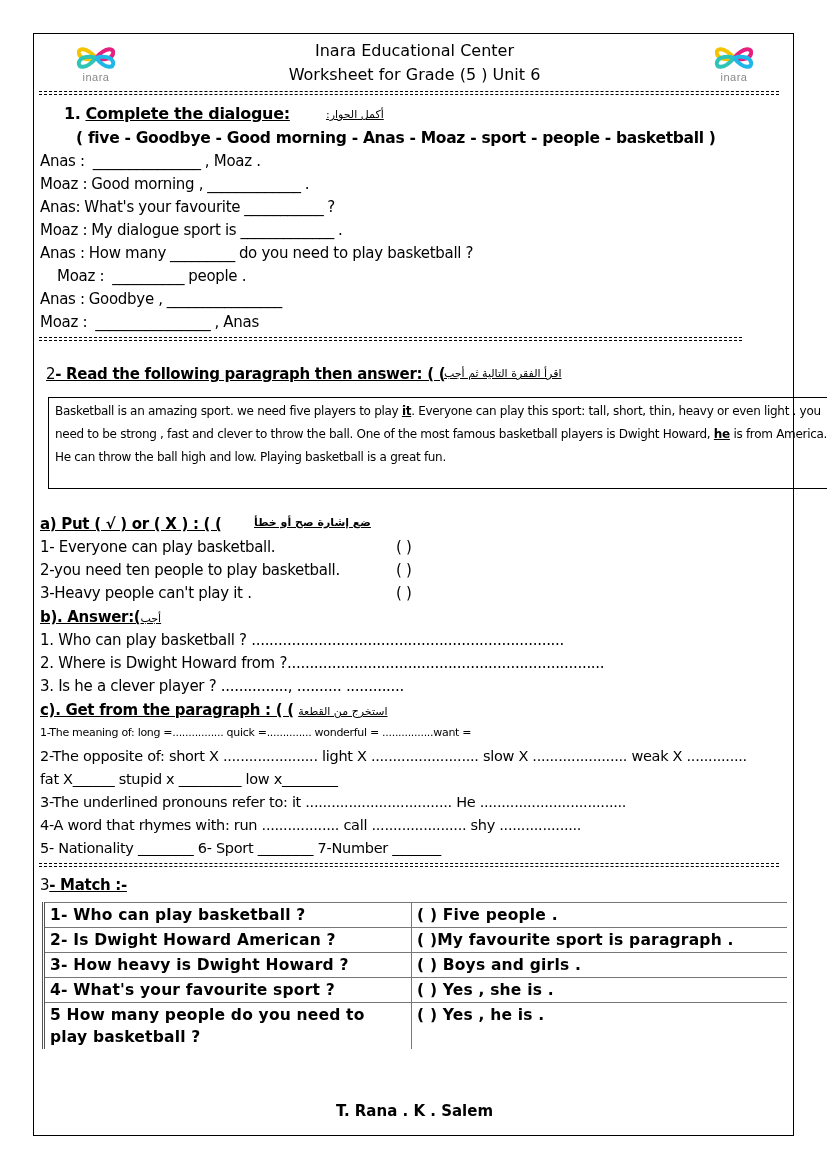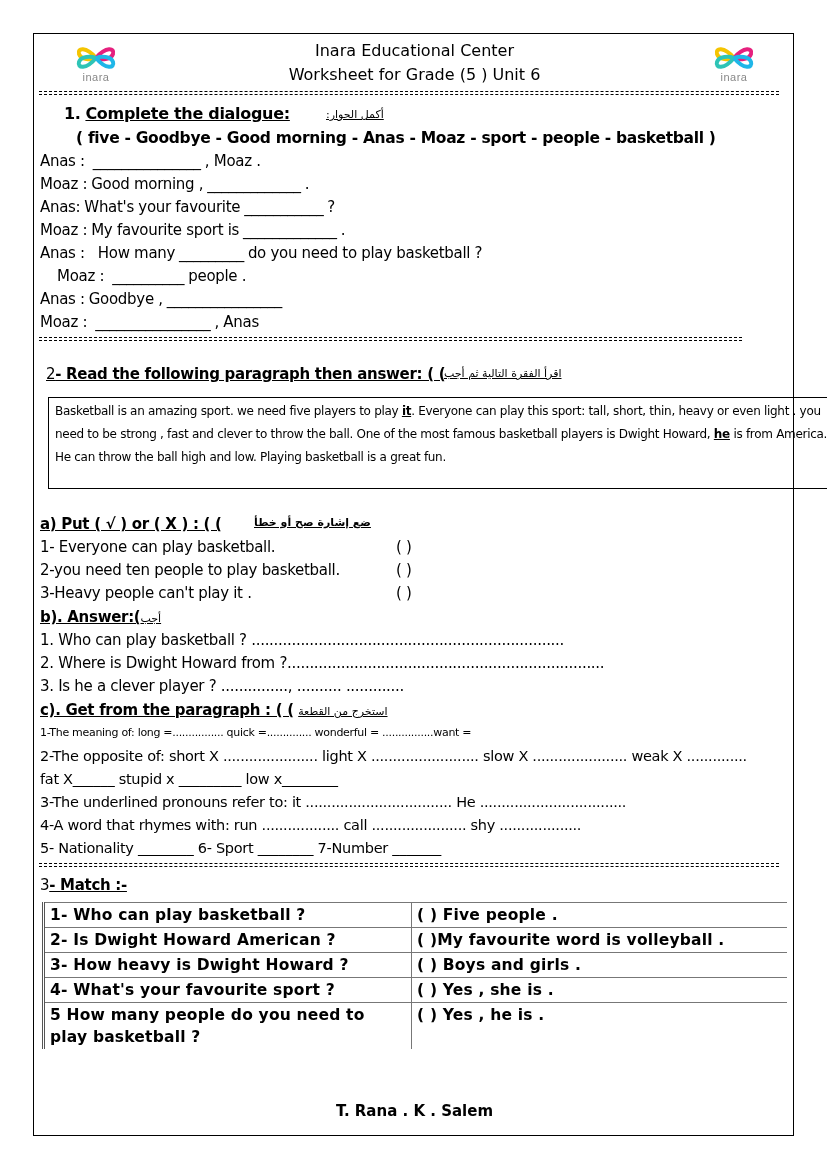--- a/index.html
+++ b/index.html
@@ -55,22 +55,22 @@
     <span class="b">1.</span>
     <span class="b u">Complete the dialogue:</span>
   </div>
   <div class="abs ar u" style="left:292px; top:74px;">أكمل الحوار:</div>
   <div class="abs t b" style="left:42px; top:95px; font-size:15.5px;text-align:center;">( five - Goodbye - Good morning  - Anas - Moaz - sport - people - basketball )</div>
 
   <div id="dialogue">
       <div class="abs t" style="left: 6px; top: 118px;"><span style="margin-right: 4px;">Anas :</span><span style="margin-right: 4px;"></span><span style="margin-right: 4px;">_______________</span><span style="margin-right: 4px;">, Moaz .</span></div>
       <div class="abs t" style="left: 6px; top: 141px;"><span style="margin-right: 4px;">Moaz :</span><span style="margin-right: 4px;">Good morning ,</span><span style="margin-right: 4px;">_____________</span><span style="margin-right: 4px;">.</span></div>
       <div class="abs t" style="left: 6px; top: 164px;"><span style="margin-right: 4px;">Anas:</span><span style="margin-right: 4px;">What's your favourite</span><span style="margin-right: 4px;">___________</span><span style="margin-right: 4px;">?</span></div>
-      <div class="abs t" style="left: 6px; top: 187px;"><span style="margin-right: 4px;">Moaz :</span><span style="margin-right: 4px;">My favourite sport is</span><span style="margin-right: 4px;">_____________</span><span style="margin-right: 4px;">.</span></div>
-      <div class="abs t" style="left: 6px; top: 210px;"><span style="margin-right: 4px;">Anas :</span><span style="margin-right: 4px; margin-left: 9px;">How many</span><span style="margin-right: 4px;">_________</span><span style="margin-right: 4px;">do you need to play basketball ?</span></div>
+      <div class="abs t" style="left: 6px; top: 187px;"><span style="margin-right: 4px;">Moaz :</span><span style="margin-right: 4px;">My dialogue sport is</span><span style="margin-right: 4px;">_____________</span><span style="margin-right: 4px;">.</span></div>
+      <div class="abs t" style="left: 6px; top: 210px;"><span style="margin-right: 4px;">Anas :</span><span style="margin-right: 4px;">How many</span><span style="margin-right: 4px;">_________</span><span style="margin-right: 4px;">do you need to play basketball ?</span></div>
       <div class="abs t" style="left: 6px; top: 233px; margin-left: 17px;"><span style="margin-right: 4px;">Moaz :</span><span style="margin-right: 4px;"></span><span style="margin-right: 4px;">__________</span><span style="margin-right: 4px;">people .</span></div>
       <div class="abs t" style="left: 6px; top: 256px;"><span style="margin-right: 4px;">Anas :</span><span style="margin-right: 4px;">Goodbye ,</span><span style="margin-right: 4px;">________________</span><span style="margin-right: 4px;"></span></div>
       <div class="abs t" style="left: 6px; top: 279px;"><span style="margin-right: 4px;">Moaz :</span><span style="margin-right: 4px;"></span><span style="margin-right: 4px;">________________</span><span style="margin-right: 4px;">, Anas</span></div>
     </div>
 
   <div class="sep" style="top:303px; width:703px;"></div>
 
   <div class="abs t" style="left:12px; top:331px;text-decoration:underline;">
     <span>2</span><span class="b u">- Read the following paragraph then answer: ( (</span>
   </div>
@@ -120,21 +120,21 @@
   </div>
 
   <table class="match" style="top:868px;">
     <tbody id="matchbody">
         <tr>
           <td class="q" style="white-space: normal;">1- Who can play basketball ?</td>
           <td class="a">(    ) Five people .</td>
         </tr>
         <tr>
           <td class="q" style="white-space: normal;">2- Is Dwight Howard American ?</td>
-          <td class="a">(    )My favourite word is volleyball .</td>
+          <td class="a">(    )My favourite sport is paragraph .</td>
         </tr>
         <tr>
           <td class="q" style="white-space: normal;">3- How heavy is Dwight Howard ?</td>
           <td class="a">(    ) Boys and girls .</td>
         </tr>
         <tr>
           <td class="q" style="white-space: normal;">4- What's your favourite sport ?</td>
           <td class="a">(    ) Yes , she is .</td>
         </tr>
         <tr>

